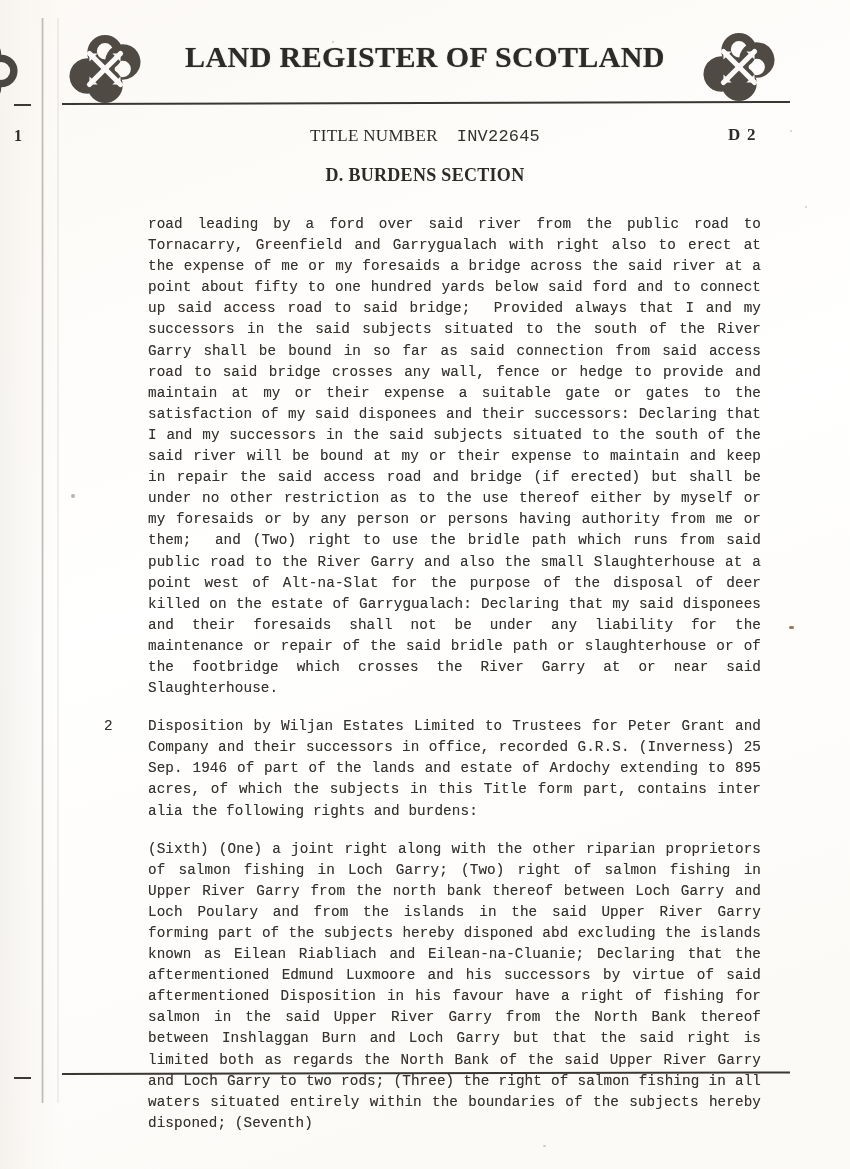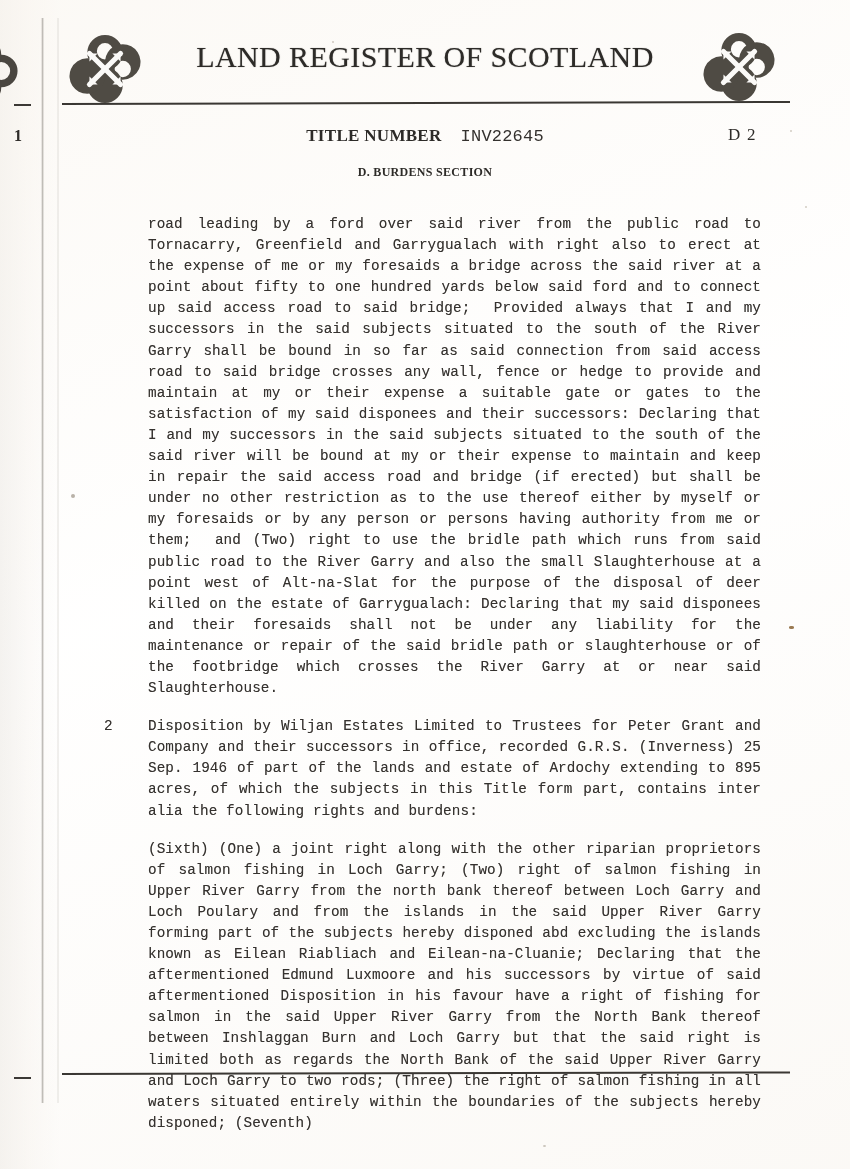--- a/index.html
+++ b/index.html
@@ -74,21 +74,21 @@
     height: 74px;
     overflow: hidden;
   }
 
   .register-title {
     position: absolute;
     left: 0; top: 40px;
     width: 850px;
     text-align: center;
     font-family: "Liberation Serif", serif;
-    font-weight: normal;
+    font-weight: bold;
     font-size: 30px;
     letter-spacing: 0.4px;
     color: #2d2b28;
     text-shadow: 0 0 1.1px rgba(60,58,54,0.55);
   }
 
   .rule-top {
     position: absolute;
     left: 62px;
     top: 103px;
@@ -132,51 +132,51 @@
   
   .title-line {
     position: absolute;
     left: 0; top: 126px;
     width: 850px;
     text-align: center;
     white-space: nowrap;
   }
   .title-label {
     font-family: "Liberation Serif", serif;
-    font-weight: bold;
+    font-weight: normal;
     font-size: 17px;
     letter-spacing: 0.3px;
     color: #2d2b28;
   }
   .title-value {
     font-family: "Liberation Mono", monospace;
     font-size: 17px;
     letter-spacing: 0.2px;
     color: #34312e;
     margin-left: 19px;
   }
   .folio-right {
     position: absolute;
     left: 728px;
     top: 125px;
     font-family: "Liberation Serif", serif;
-    font-weight: normal;
+    font-weight: bold;
     font-size: 17px;
     letter-spacing: 1.2px;
     color: #2d2b28;
   }
 
   .section-heading {
     position: absolute;
     left: 0; top: 165px;
     width: 850px;
     text-align: center;
     font-family: "Liberation Serif", serif;
     font-weight: bold;
-    font-size: 12px;
+    font-size: 18px;
     letter-spacing: 0.3px;
     color: #2d2b28;
   }
 
   
   .body-area {
     position: absolute;
     left: 16px;
     top: 214px;
     width: 850px;

